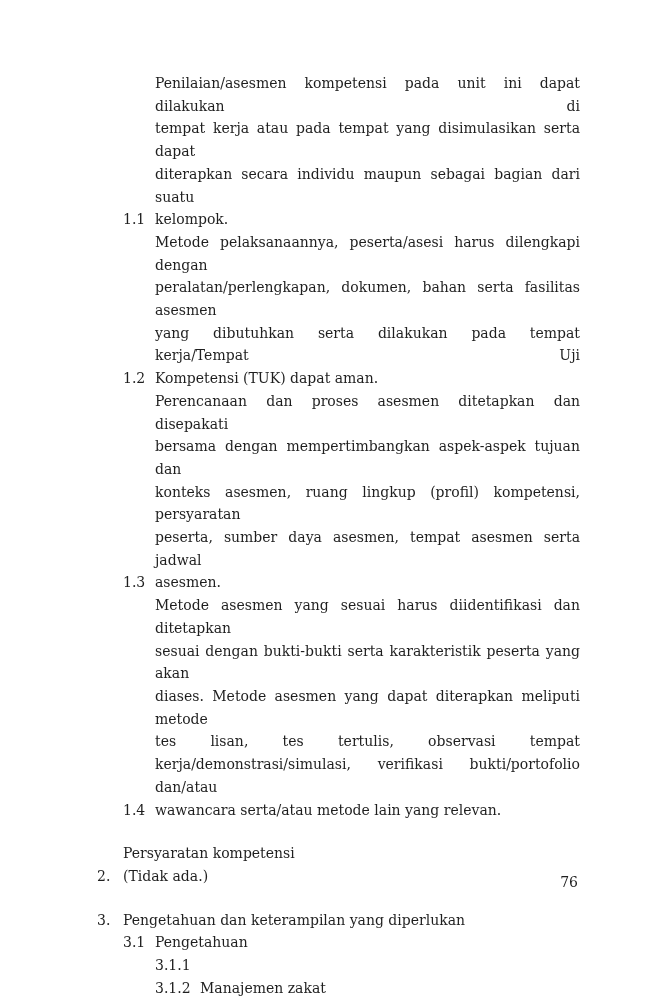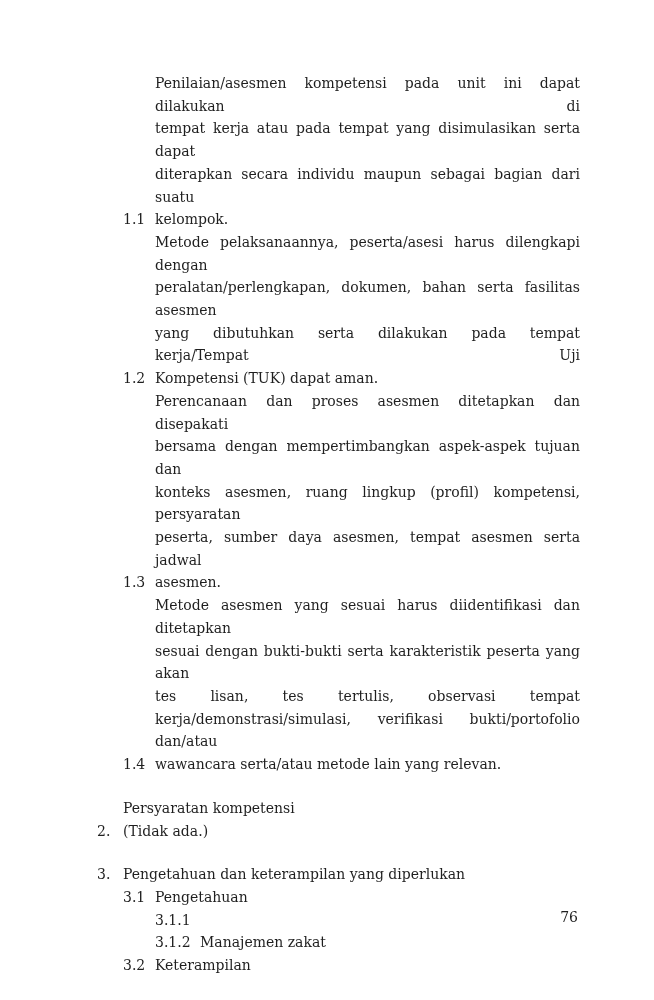--- a/index.html
+++ b/index.html
@@ -29,21 +29,21 @@
   .sec-head .num { flex: 0 0 26px; }
   
   .lvl3 { margin-left: 32px; }
   .lvl3 .num { flex: 0 0 45px; }
   
   .jl { text-align: justify; text-align-last: justify; }
   .ll { text-align: left; }
   .gap-a { height: 21px; }
   .page-number {
     position: absolute;
-    top: 906px;
+    top: 871px;
     right: 76px;
   }
 </style>
 </head>
 <body>
 
 <div class="page">
   <div class="content">
 
     <div>
@@ -77,20 +77,21 @@
           <div class="jl">peserta, sumber daya asesmen, tempat asesmen serta jadwal</div>
           <div class="ll">asesmen.</div>
         </div>
       </div>
 
       <div class="item">
         <span class="num">1.4</span>
         <div class="body">
           <div class="jl">Metode asesmen yang sesuai harus diidentifikasi dan ditetapkan</div>
           <div class="jl">sesuai dengan bukti-bukti serta karakteristik peserta yang akan</div>
+          <div class="jl">diases. Metode asesmen yang dapat diterapkan meliputi metode</div>
           <div class="jl">tes lisan, tes tertulis, observasi tempat</div>
           <div class="jl">kerja/demonstrasi/simulasi, verifikasi bukti/portofolio dan/atau</div>
           <div class="ll">wawancara serta/atau metode lain yang relevan.</div>
         </div>
       </div>
 
     </div>
 
     <div class="gap-a"></div>
 

